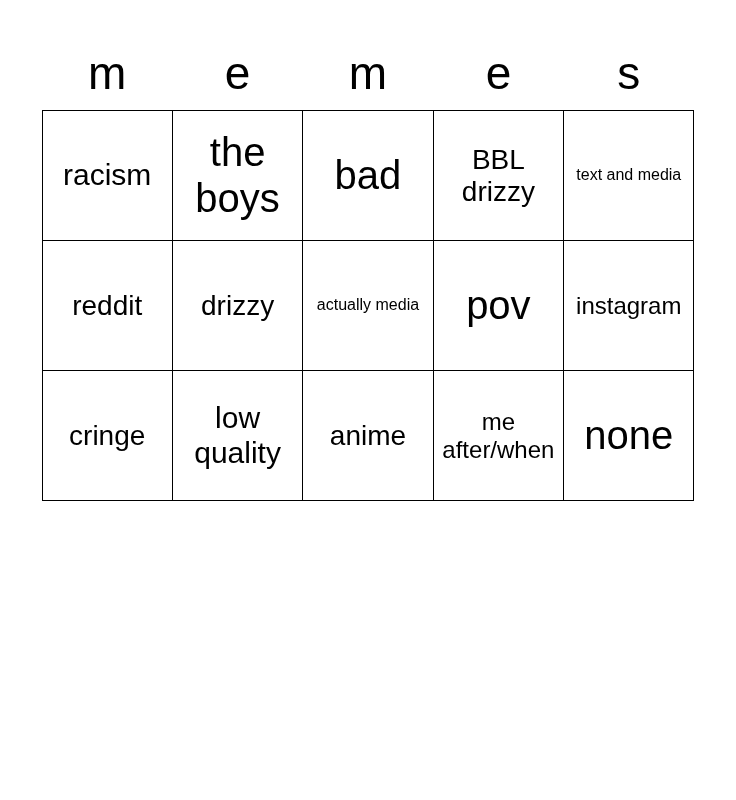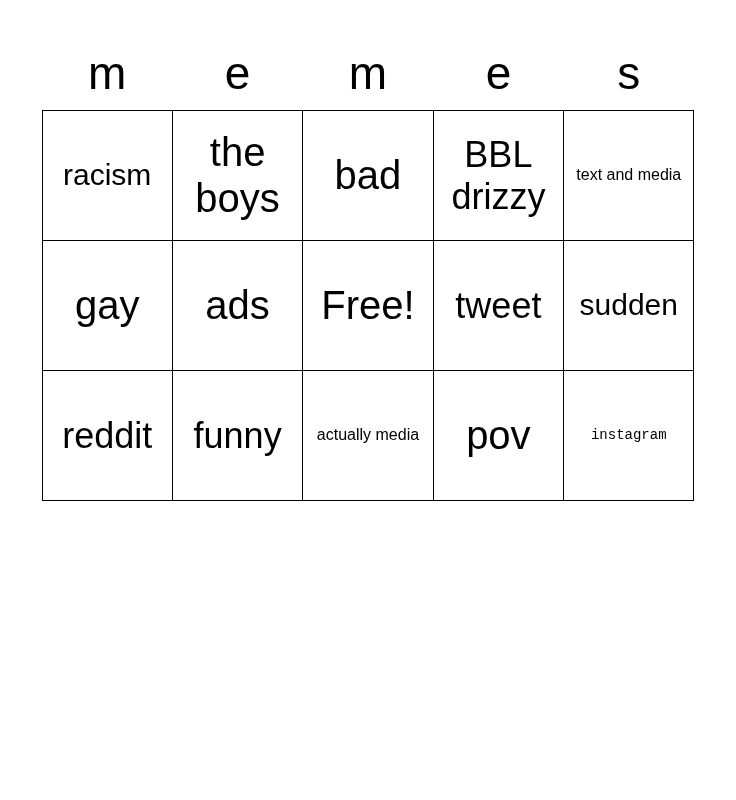--- a/index.html
+++ b/index.html
@@ -52,24 +52,24 @@
     box-sizing: border-box;
     overflow: hidden;
   }
   .cell-text {
     display: block;
     line-height: 1.14;
     word-wrap: break-word;
   }
   
   .fs-xl { font-size: 40px; }
-  .fs-lg { font-size: 36px; }
+  .fs-lg { font-size: 28px; }
   .fs-md { font-size: 30px; }
   .fs-sm { font-size: 16px; }
-  .fs-xs { font-size: 14px; font-family: Liberation Mono, monospace; }
+  .fs-xs { font-size: 24px; }
 </style>
 </head>
 <body>
 
 <div id="card">
 
   <div id="header">
     <div class="header-letter">m</div>
     <div class="header-letter">e</div>
     <div class="header-letter">m</div>
@@ -91,48 +91,48 @@
           </td>
         <td>
             <span class="cell-text fs-lg">BBL drizzy</span>
           </td>
         <td>
             <span class="cell-text fs-sm">text and media</span>
           </td>
       </tr>
       <tr>
         <td>
-            <span class="cell-text fs-xl">gay</span>
-          </td>
-        <td>
-            <span class="cell-text fs-xl">ads</span>
-          </td>
-        <td>
-            <span class="cell-text fs-xl">Free!</span>
-          </td>
-        <td>
-            <span class="cell-text fs-lg">tweet</span>
-          </td>
-        <td>
-            <span class="cell-text fs-md">sudden</span>
-          </td>
-      </tr>
-      <tr>
-        <td>
             <span class="cell-text fs-lg">reddit</span>
           </td>
         <td>
-            <span class="cell-text fs-lg">funny</span>
+            <span class="cell-text fs-lg">drizzy</span>
           </td>
         <td>
             <span class="cell-text fs-sm">actually media</span>
           </td>
         <td>
             <span class="cell-text fs-xl">pov</span>
           </td>
         <td>
             <span class="cell-text fs-xs">instagram</span>
           </td>
       </tr>
+      <tr>
+        <td>
+            <span class="cell-text fs-lg">cringe</span>
+          </td>
+        <td>
+            <span class="cell-text fs-md">low quality</span>
+          </td>
+        <td>
+            <span class="cell-text fs-lg">anime</span>
+          </td>
+        <td>
+            <span class="cell-text fs-xs">me after/when</span>
+          </td>
+        <td>
+            <span class="cell-text fs-xl">none</span>
+          </td>
+      </tr>
     </tbody>
   </table>
 
 </div>
 
 </body></html>

